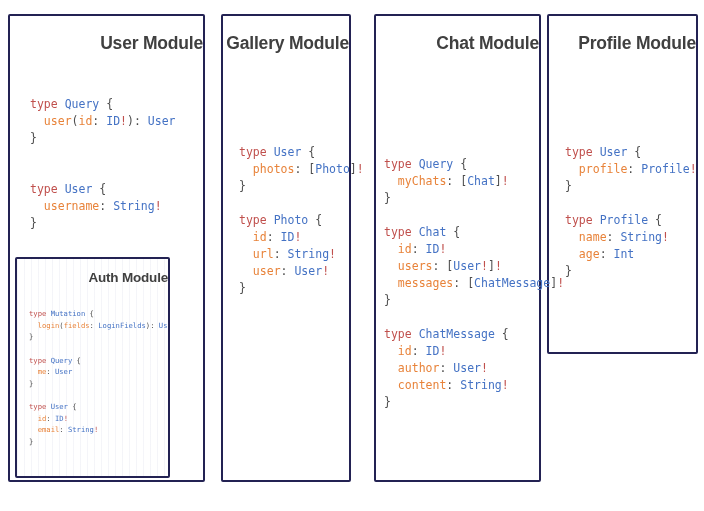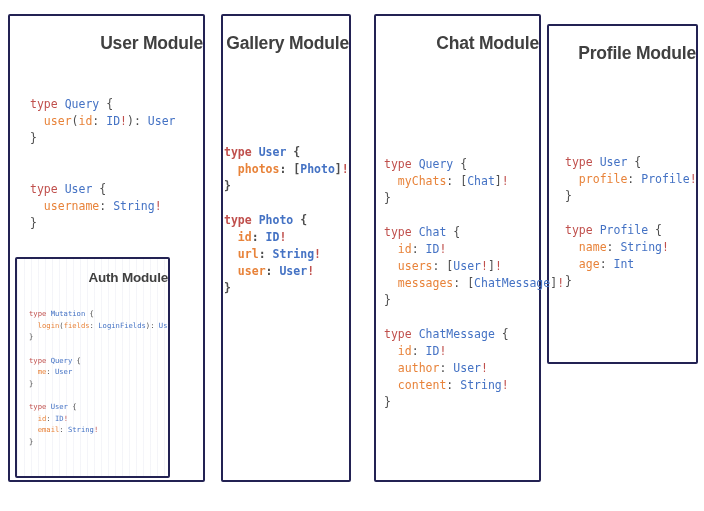--- a/index.html
+++ b/index.html
@@ -27,21 +27,21 @@
   .panel {
     position: absolute;
     box-sizing: border-box;
     background: #ffffff;
     border: 2px solid #232253;
     border-radius: 2px;
   }
   .panel-user    { left: 8px;   top: 14px; width: 197px; height: 468px; }
   .panel-gallery { left: 213px; top: 14px; width: 130px; height: 468px; margin-left: 8px; }
   .panel-chat    { left: 374px; top: 14px; width: 167px; height: 468px; padding-left: 12px; }
-  .panel-profile { left: 547px; top: 24px; width: 151px; height: 340px; }
+  .panel-profile { left: 547px; top: 14px; width: 151px; height: 340px; }
 
   .panel-auth {
     position: absolute;
     box-sizing: border-box;
     left: 5px;
     top: 241px;
     width: 155px;
     height: 221px;
     background: #ffffff;
     border: 2px solid #232253;
@@ -92,21 +92,21 @@
     font-size: 11.5px;
     line-height: 17px;
   }
   .code-sm {
     font-size: 7.2px;
     line-height: 11.6px;
   }
 
   .code-user    { position: absolute; left: 20px;  top: 68px; }
   .code-auth    { position: absolute; left: 12px;  top: 42px; }
-  .code-gallery { position: absolute; left: 1px;  top: 116px; font-weight: bold; }
+  .code-gallery { position: absolute; left: 16px;  top: 116px; }
   .code-chat    { position: absolute; left: 8px;   top: 116px; margin-top: 24px; }
   .code-profile { position: absolute; left: 16px;  top: 116px; }
 
   
   .t-kw    { color: #c0504d; }  
   .t-type  { color: #4472c4; }  
   .t-field { color: #e8833a; }  
   .t-punc  { color: #4d4d4d; }  
   .t-bang  { color: #c0504d; }  
 </style>

